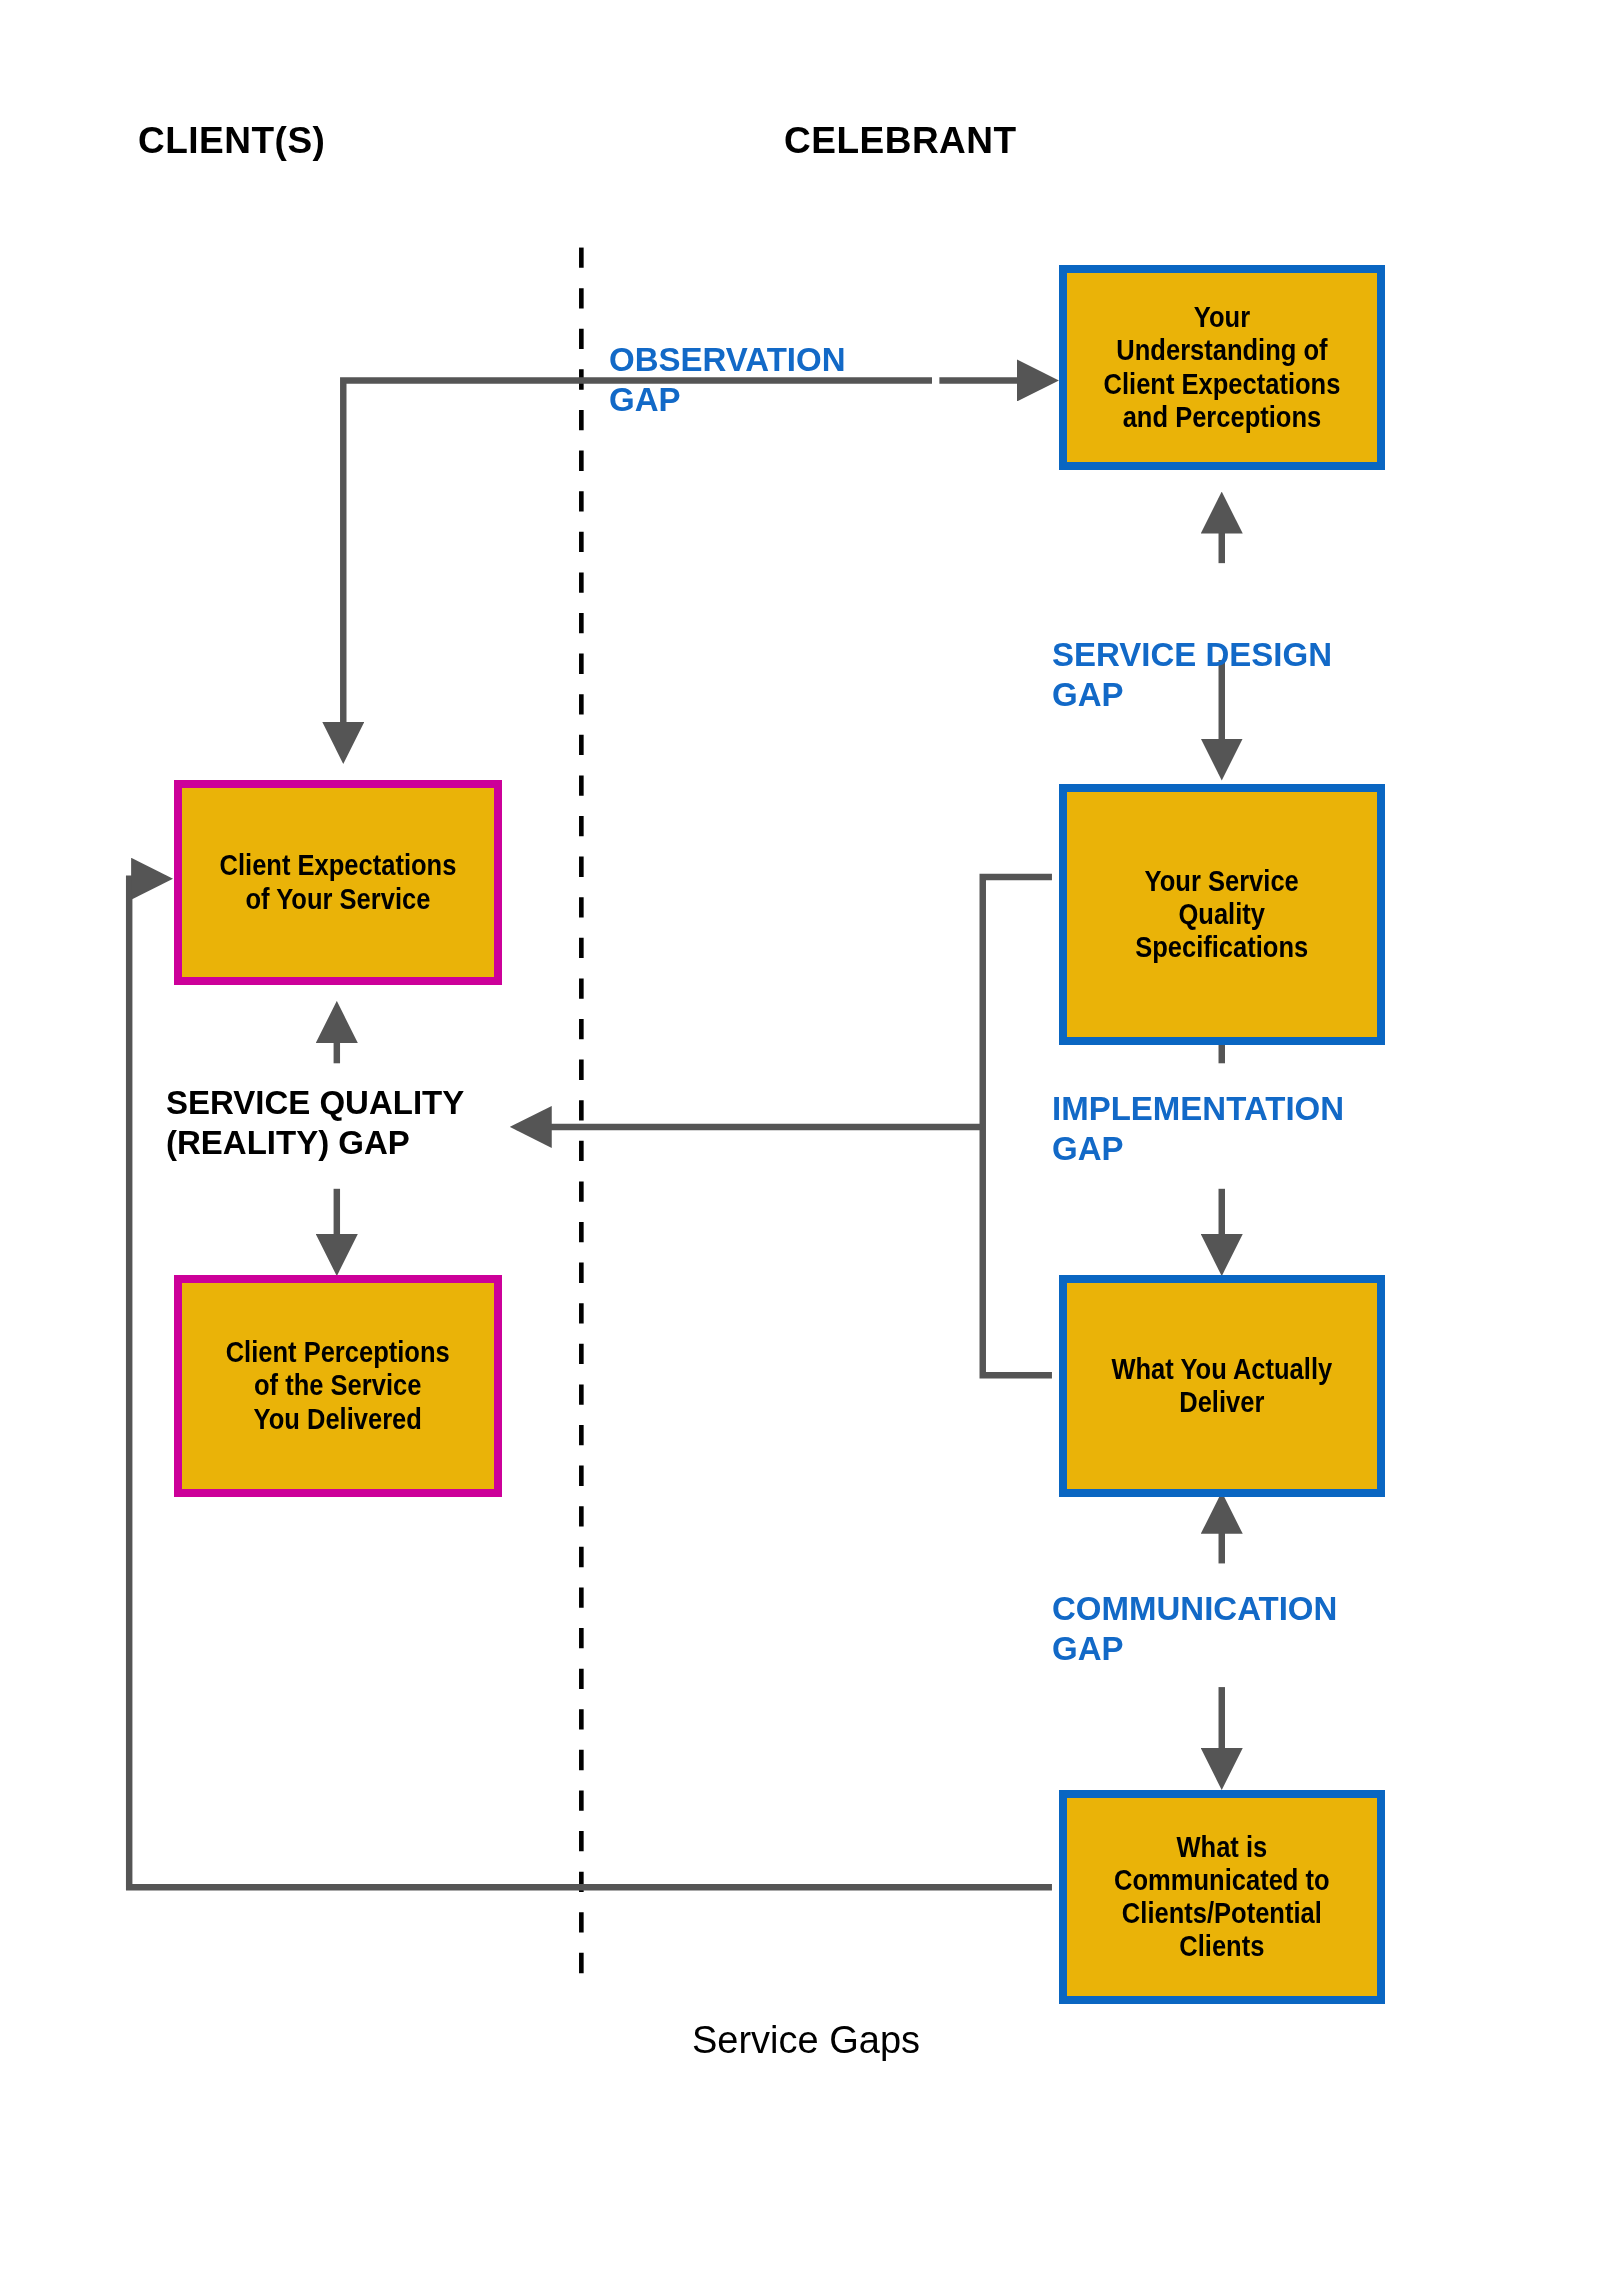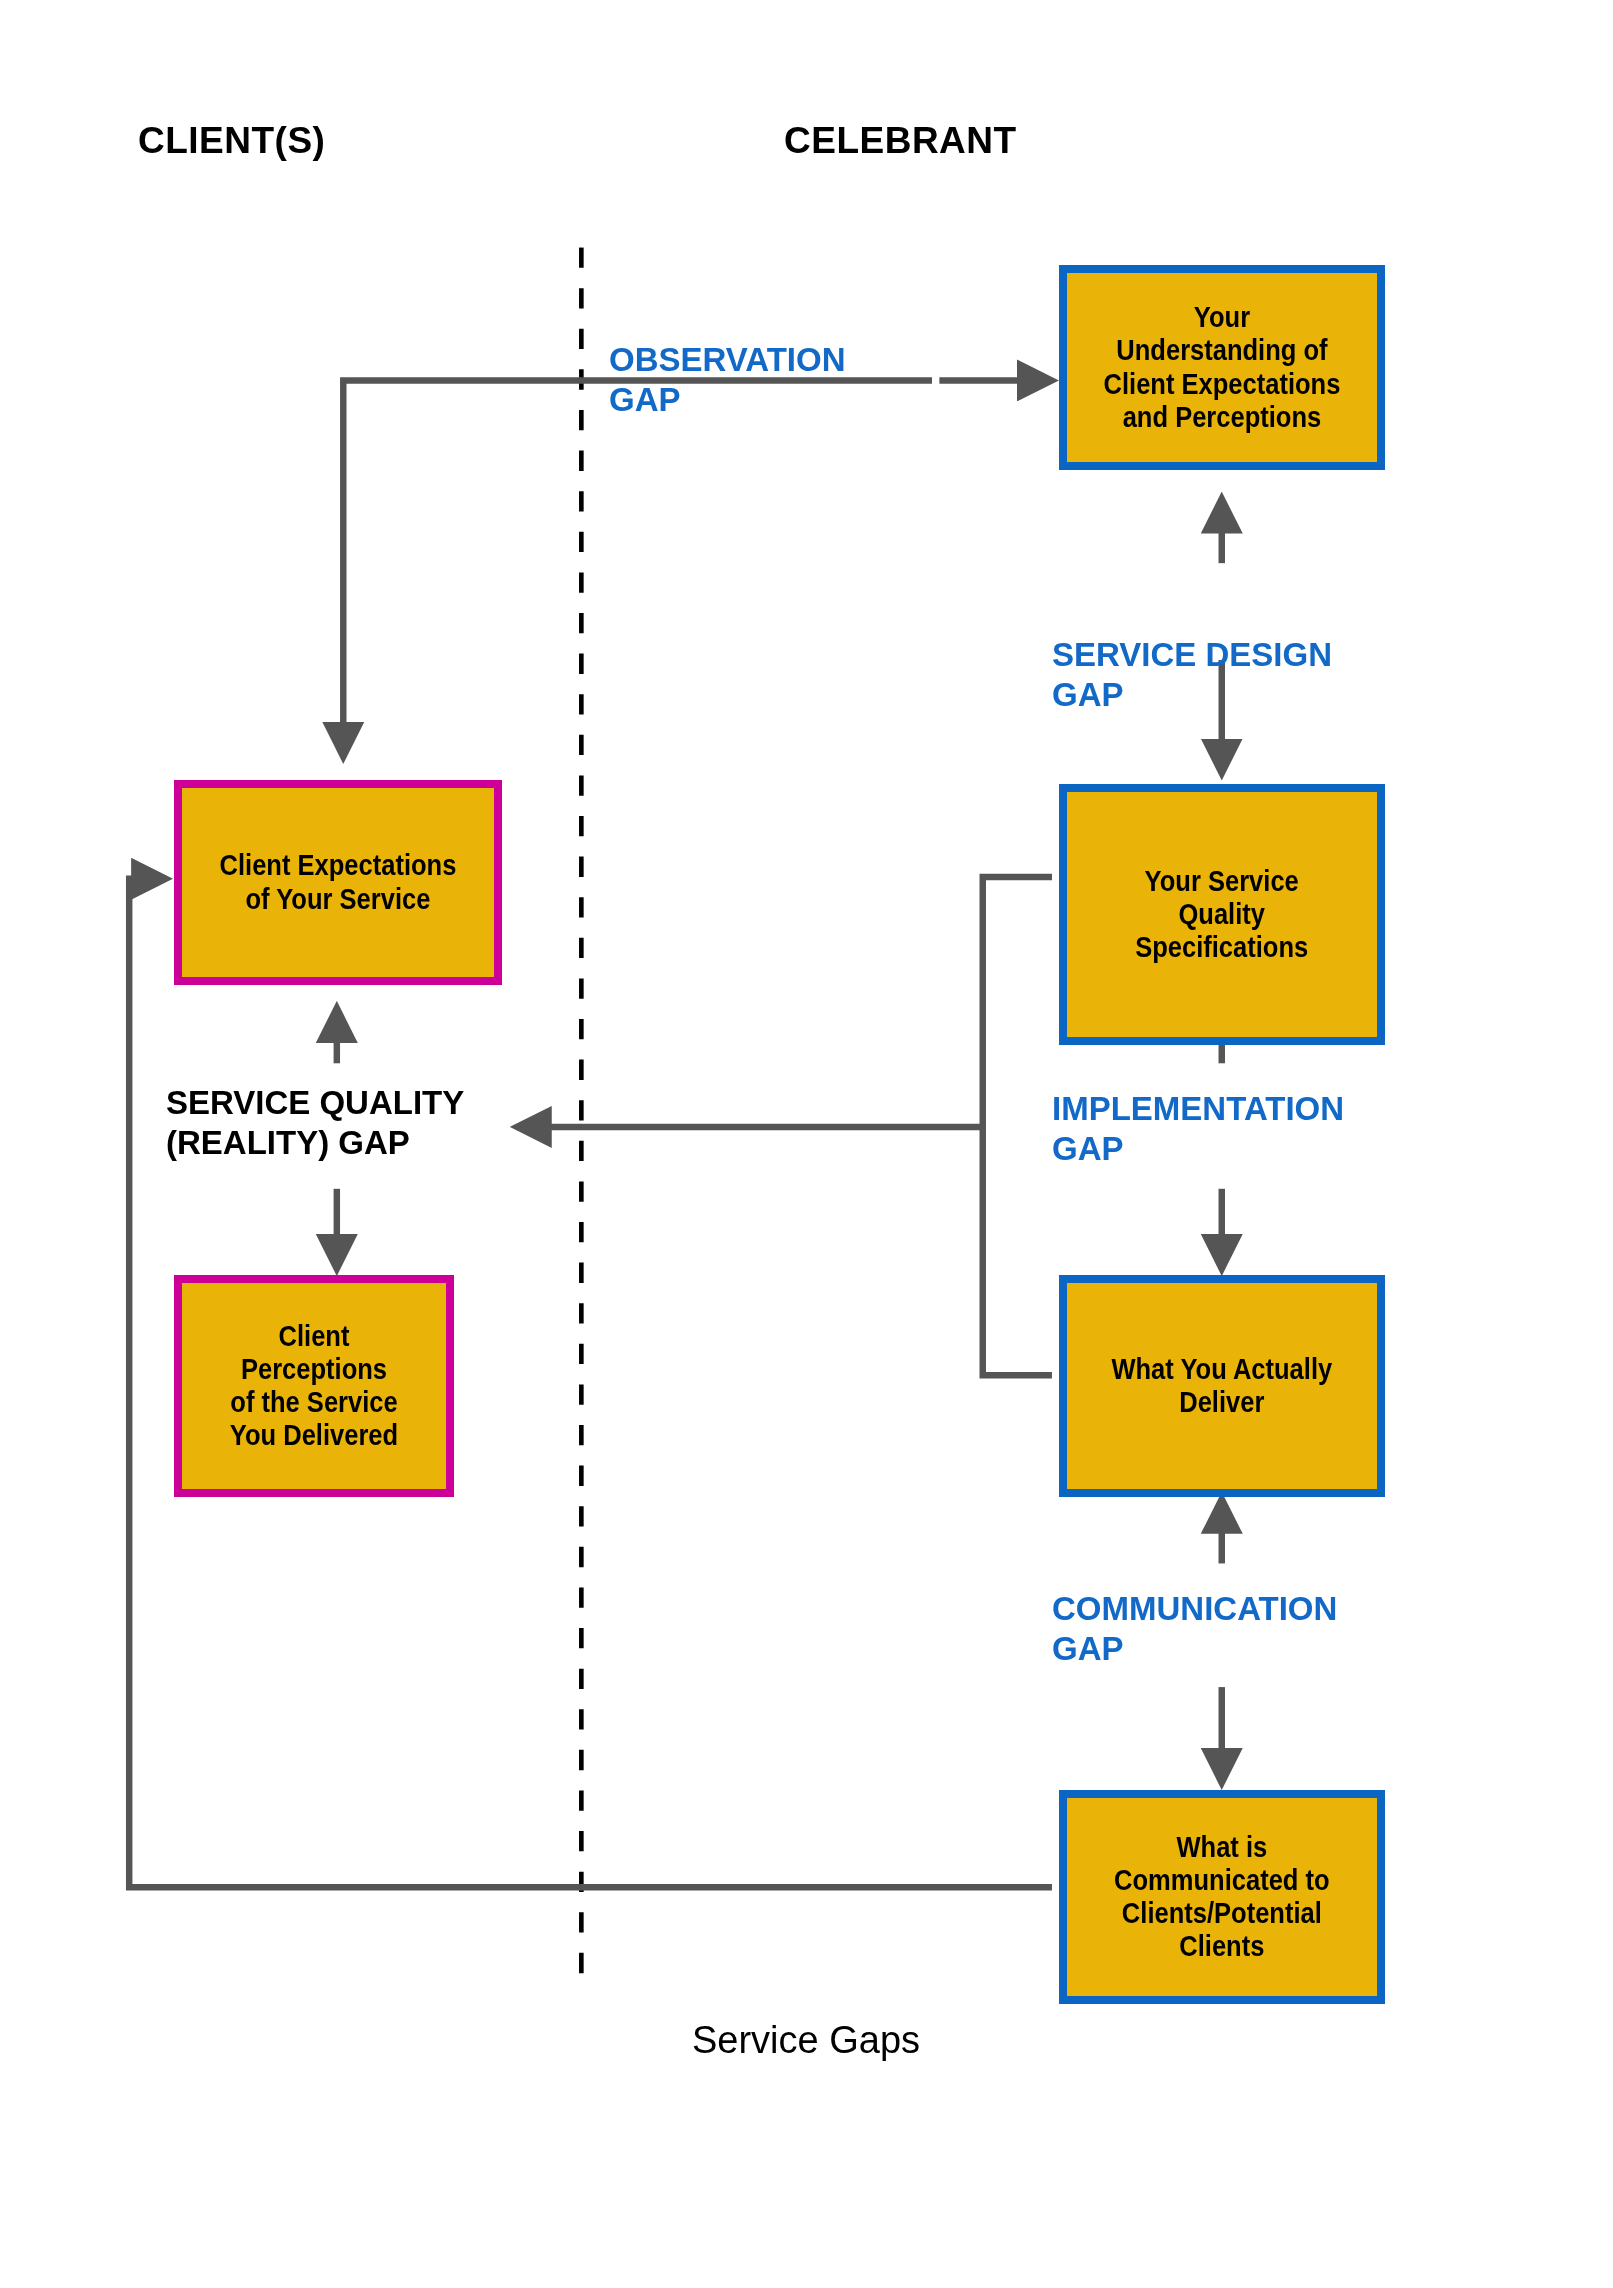--- a/index.html
+++ b/index.html
@@ -131,21 +131,21 @@
     <div class="node-label">Client Expectations
 of Your Service</div>
   </div>
 
   <div class="node-box box-blue" id="box-specifications" style="left:1059px; top:784px; width:326px; height:261px;">
     <div class="node-label">Your Service
 Quality
 Specifications</div>
   </div>
 
-  <div class="node-box box-magenta" id="box-perceptions" style="left:174px; top:1275px; width:280px; height:222px;">
+  <div class="node-box box-magenta" id="box-perceptions" style="left:174px; top:1275px; width:328px; height:222px;">
     <div class="node-label">Client Perceptions
 of the Service
 You Delivered</div>
   </div>
 
   <div class="node-box box-blue" id="box-deliver" style="left:1059px; top:1275px; width:326px; height:222px;">
     <div class="node-label">What You Actually
 Deliver</div>
   </div>
 

